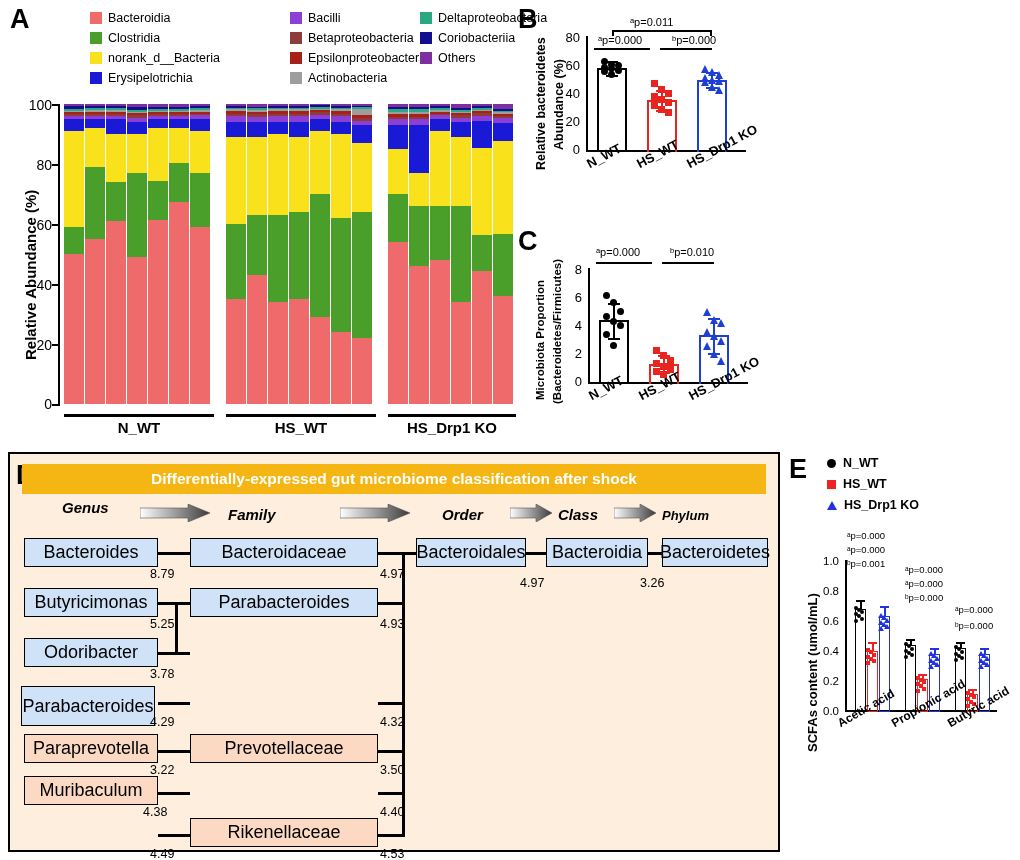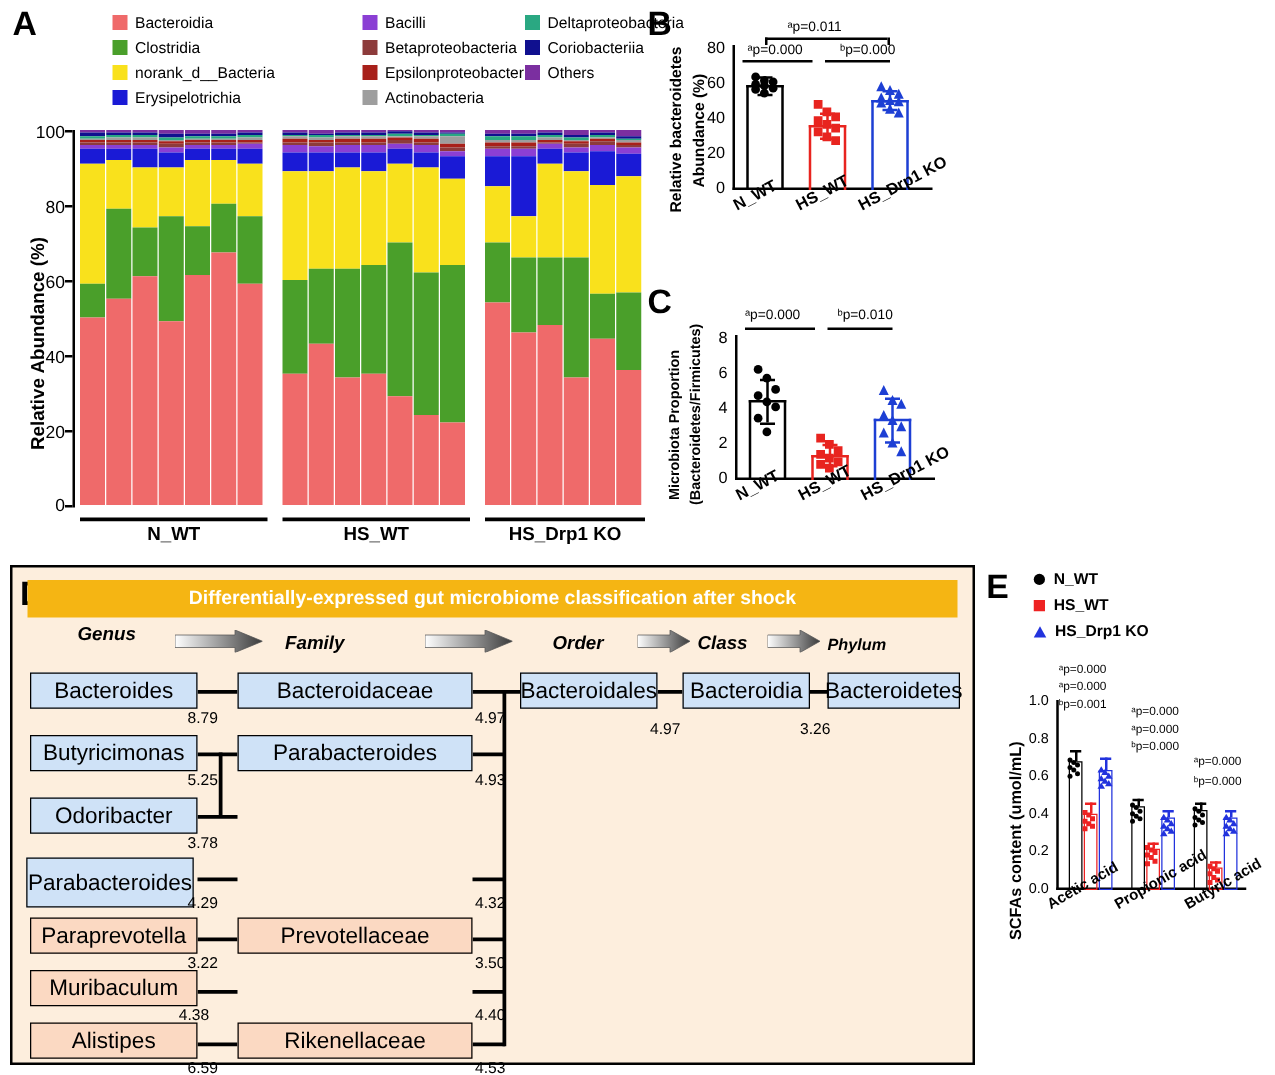--- a/index.html
+++ b/index.html
@@ -620,31 +620,28 @@
     </div>
   <div class="node blue" style="left:11px;top:232px;width:134px;height:40px;">
       <span>Parabacteroides</span>
     </div>
   <div class="node peach" style="left:14px;top:280px;width:134px;height:29px;">
       <span>Paraprevotella</span>
     </div>
   <div class="node peach" style="left:14px;top:322px;width:134px;height:29px;">
       <span>Muribaculum</span>
     </div>
-  <div class="node peach" style="left:14px;top:364px;width:134px;height:29px;">
-      <span>Alistipes</span>
-    </div>
 
   <div class="lsda" style="left:140px;top:113px;">8.79</div>
   <div class="lsda" style="left:140px;top:163px;">5.25</div>
   <div class="lsda" style="left:140px;top:213px;">3.78</div>
   <div class="lsda" style="left:140px;top:261px;">4.29</div>
   <div class="lsda" style="left:140px;top:309px;">3.22</div>
   <div class="lsda" style="left:133px;top:351px;">4.38</div>
-  <div class="lsda" style="left:140px;top:393px;">6.59</div>
+  <div class="lsda" style="left:140px;top:393px;">4.49</div>
 
   <div class="node blue" style="left:180px;top:84px;width:188px;height:29px;">
       <span>Bacteroidaceae</span>
     </div>
   <div class="node blue" style="left:180px;top:134px;width:188px;height:29px;">
       <span>Parabacteroides</span>
     </div>
   <div class="node peach" style="left:180px;top:280px;width:188px;height:29px;">
       <span>Prevotellaceae</span>
     </div>

